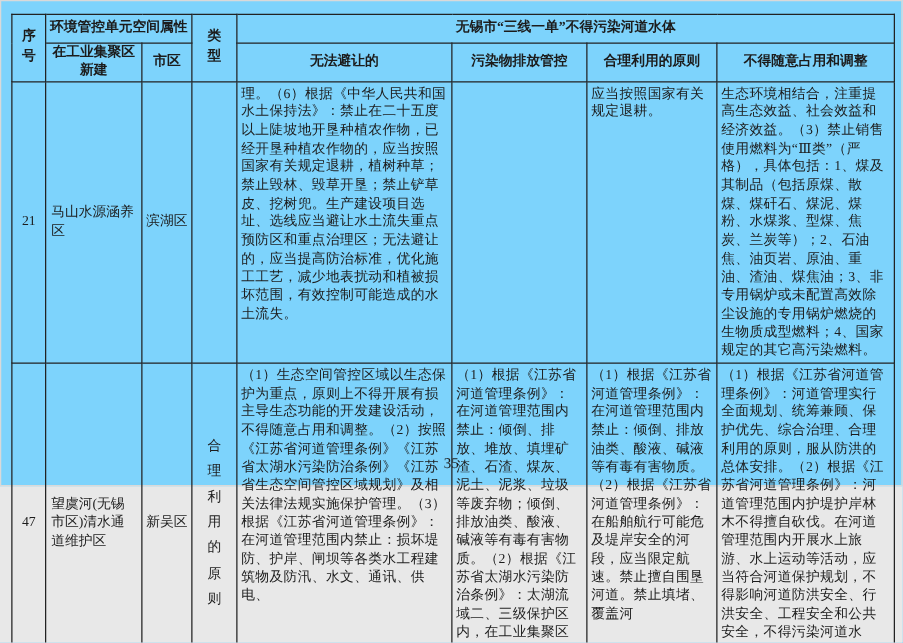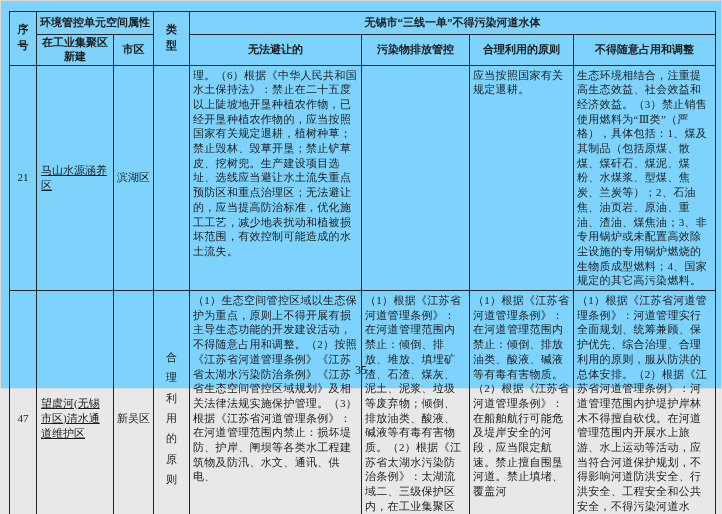--- a/index.html
+++ b/index.html
@@ -39,21 +39,21 @@
     padding: 2px 3px;
     line-height: 14.7px;
     letter-spacing: 0.3px;
   }
   td.cell-id {
     vertical-align: middle;
     text-align: center;
     padding: 2px 3px;
     line-height: 15px;
   }
-  td.cell-name { text-align: left; padding: 2px 4px; text-decoration: underline; }
+  td.cell-name { text-align: left; padding: 2px 4px; }
   .vert-wrap {
     width: 1.1em;
     margin: 0 auto;
     word-break: break-all;
     text-align: center;
     line-height: 1.45;
   }
   .vert-wrap.loose { line-height: 1.85; }
   .page-number {
     position: absolute;

